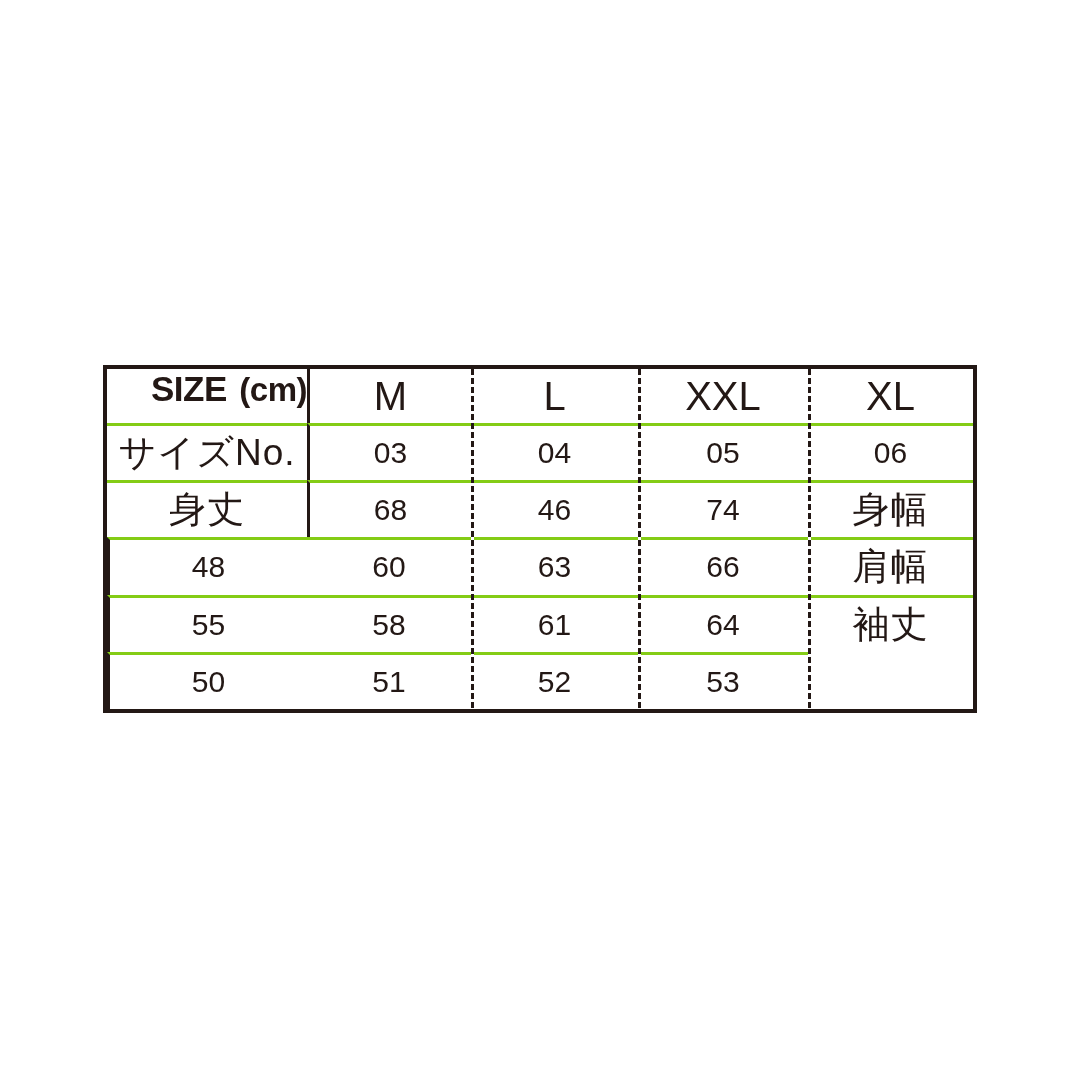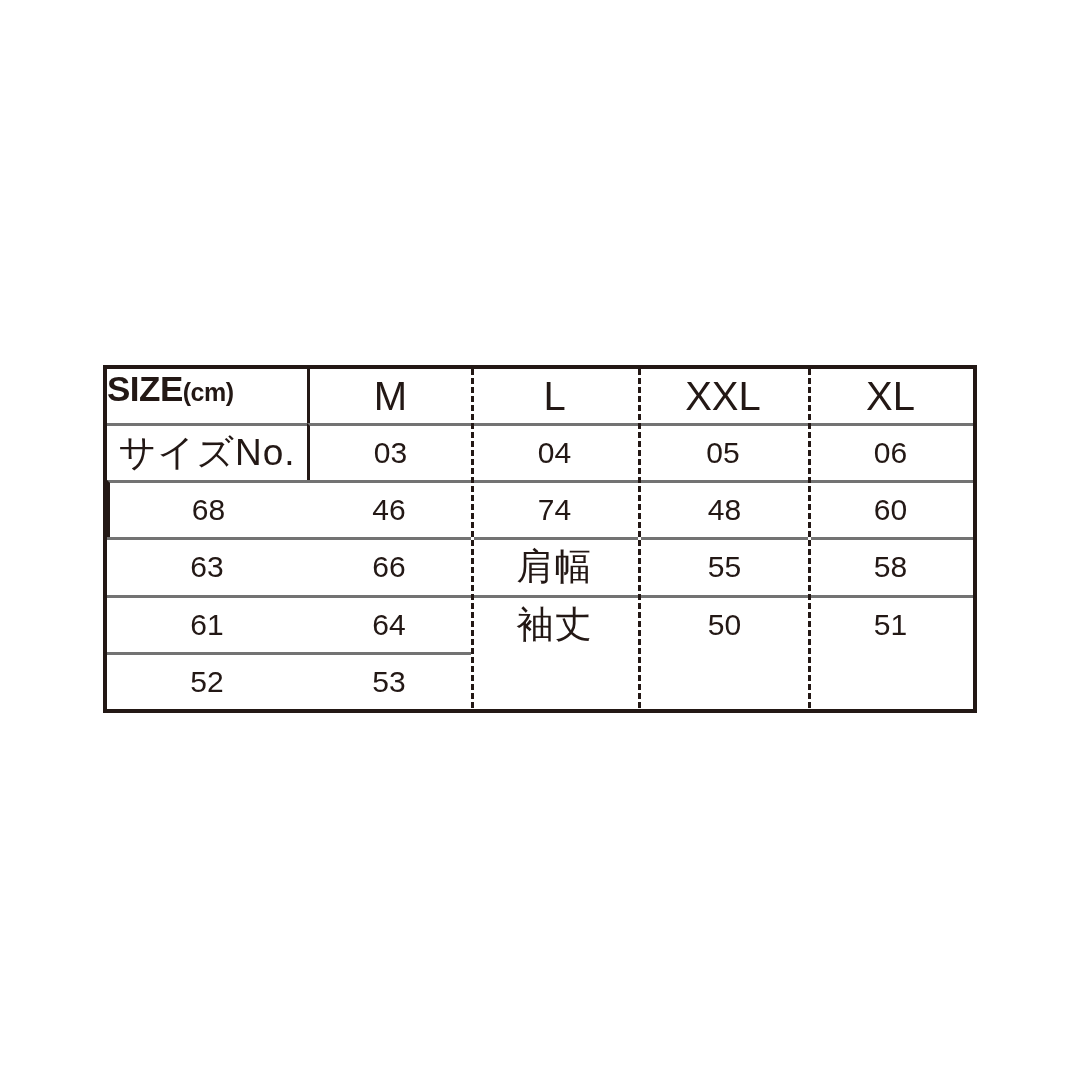--- a/index.html
+++ b/index.html
@@ -32,21 +32,21 @@
     display: flex;
     align-items: center;
     justify-content: center;
     box-sizing: border-box;
     overflow: hidden;
     white-space: nowrap;
   }
   
   .vsolid { border-left: 3px solid #231815; }
   
-  .htop { border-top: 3px solid #737373; }
+  .htop { border-top: 3px solid #84cc16; }
   
   .vdash {
     position: absolute;
     top: 0;
     bottom: 0;
     width: 3px;
     background: repeating-linear-gradient(
       180deg,
       #231815 0px, #231815 6px,
       #ffffff 6px, #ffffff 9px
@@ -54,25 +54,26 @@
     pointer-events: none;
   }
   .vdash.d1 { left: 364px; }
   .vdash.d2 { left: 531px; }
   .vdash.d3 { left: 701px; }
 
   .size-head {
     font-weight: bold;
     display: flex;
     align-items: baseline;
-    justify-content: flex-start;
+    justify-content: space-between;
     letter-spacing: -0.5px;
+    margin-left: 44px;
   }
   .size-main { font-size: 35px; }
-  .size-unit { font-size: 25px; }
+  .size-unit { font-size: 33px; }
   .col-head  { font-size: 40px; }
   .jp-label  { font-size: 37px; letter-spacing: 1px; }
   .num       { font-size: 30px; }
 </style>
 </head>
 <body>
 
 <div class="size-table">
 
   <div class="cell size-head">
@@ -83,24 +84,26 @@
   <div class="cell col-head">L</div>
   <div class="cell col-head">XXL</div>
   <div class="cell col-head">XL</div>
 
   <div class="cell jp-label htop">サイズNo.</div>
   <div class="cell num htop vsolid">03</div>
   <div class="cell num htop">04</div>
   <div class="cell num htop">05</div>
   <div class="cell num htop">06</div>
 
+  <div class="cell jp-label htop">身丈</div>
   <div class="cell num htop vsolid">68</div>
   <div class="cell num htop">46</div>
   <div class="cell num htop">74</div>
 
+  <div class="cell jp-label htop">身幅</div>
   <div class="cell num htop vsolid">48</div>
   <div class="cell num htop">60</div>
   <div class="cell num htop">63</div>
   <div class="cell num htop">66</div>
 
   <div class="cell jp-label htop">肩幅</div>
   <div class="cell num htop vsolid">55</div>
   <div class="cell num htop">58</div>
   <div class="cell num htop">61</div>
   <div class="cell num htop">64</div>

